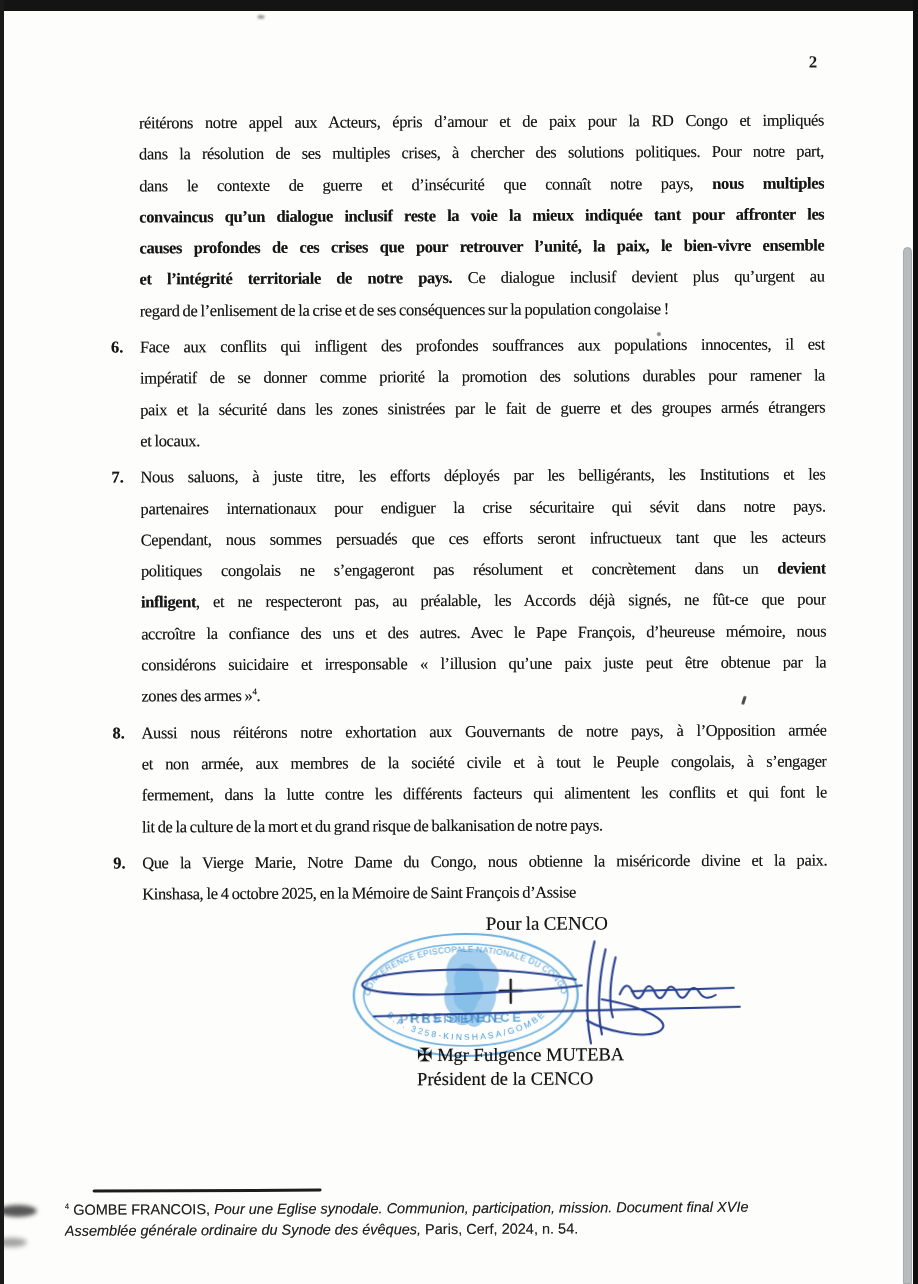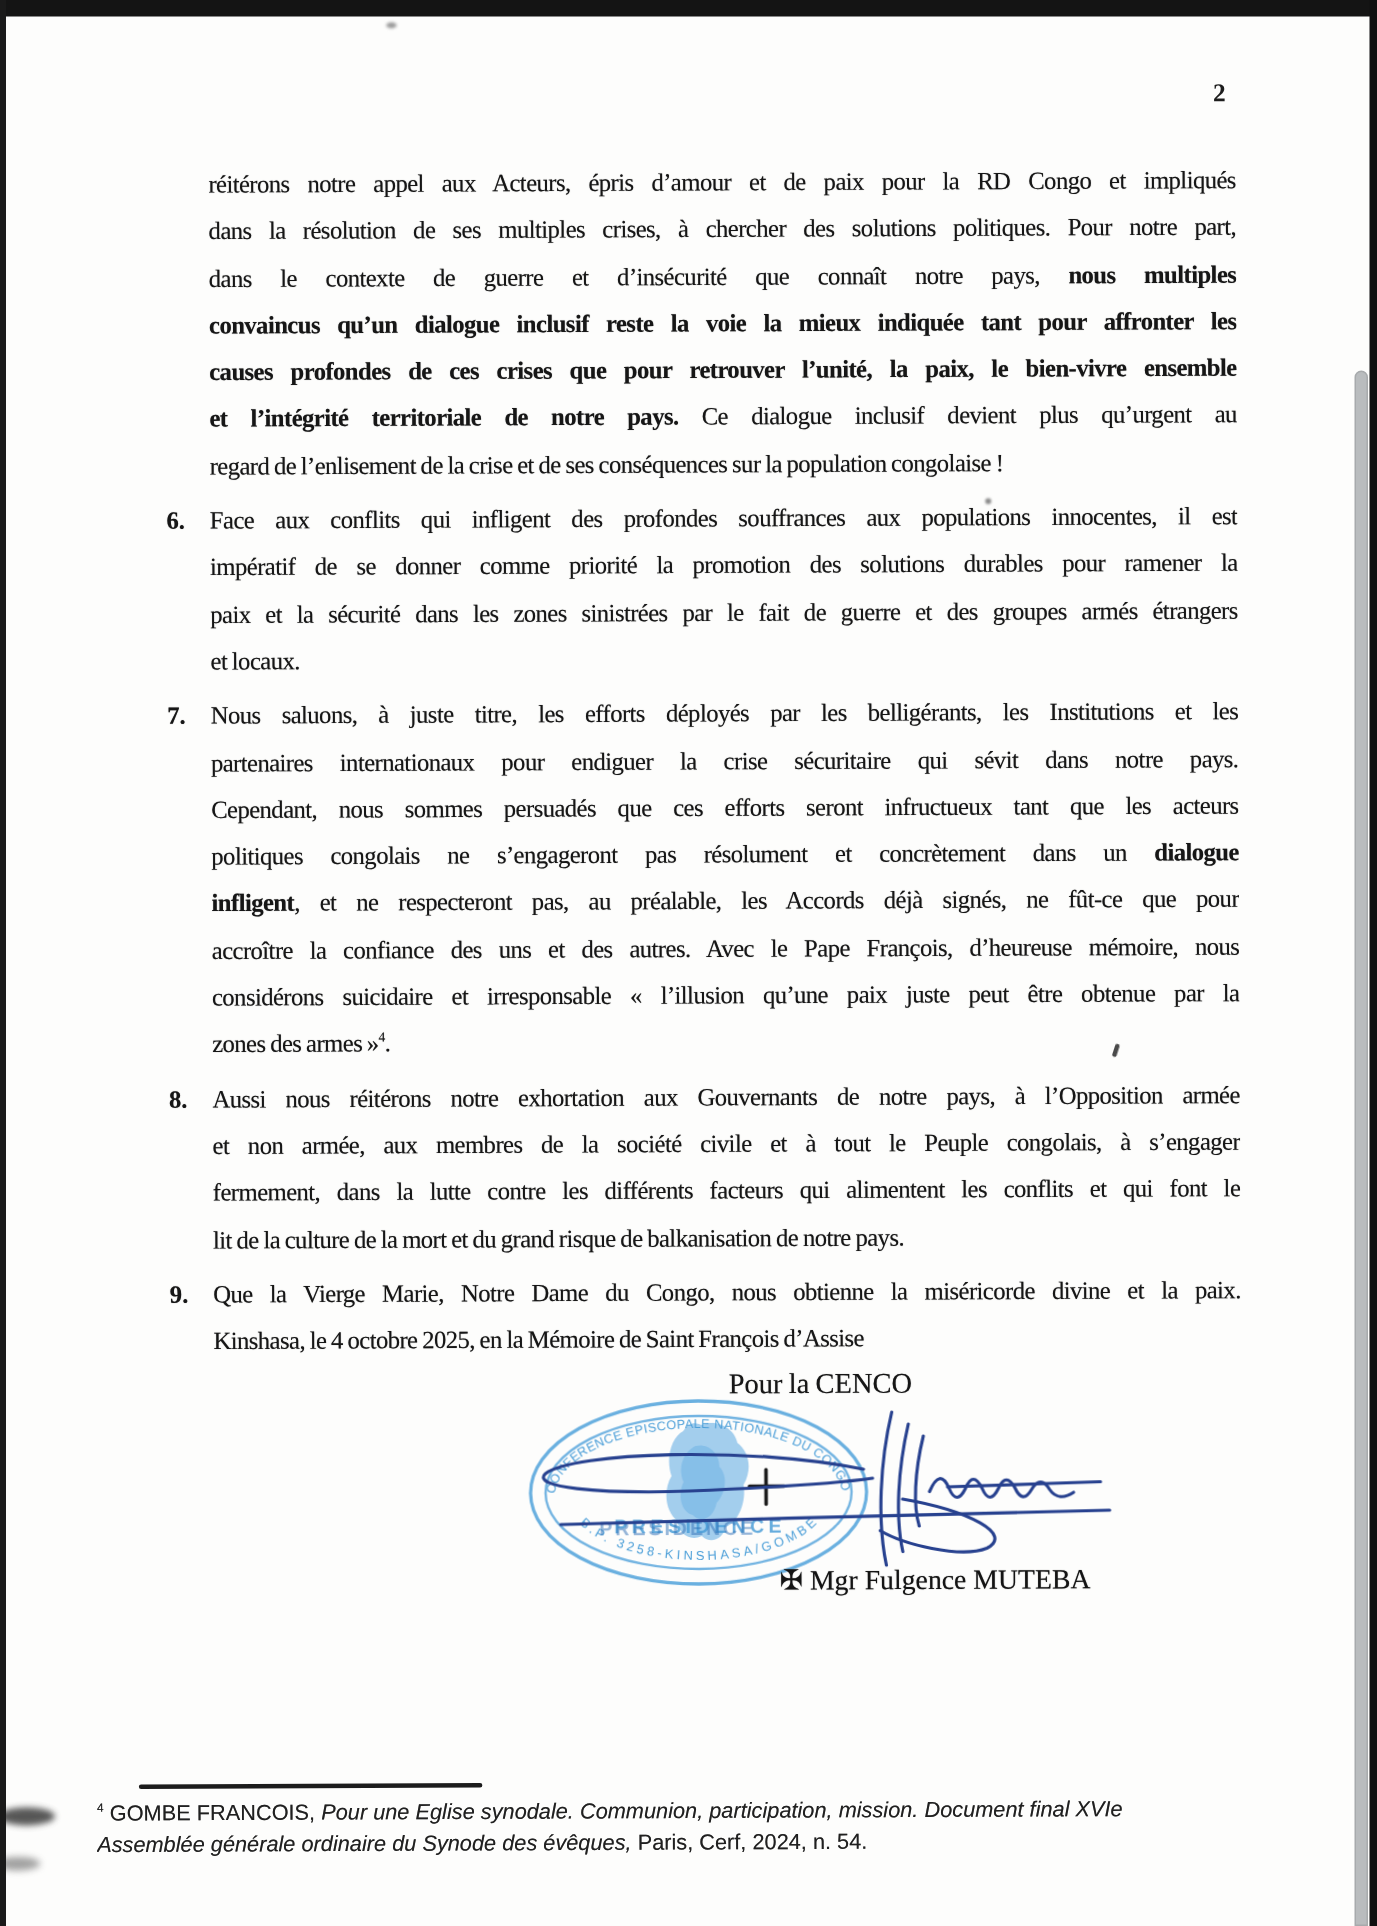--- a/index.html
+++ b/index.html
@@ -22,21 +22,21 @@
     font-size:16.5px;letter-spacing:-0.4px;word-spacing:-0.6px;
     text-shadow:0 0 0.6px rgba(25,25,25,0.55);}
   .para{position:relative;margin-bottom:5px;}
   .para .num{position:absolute;left:-29px;top:0;font-weight:bold;line-height:31.3px;letter-spacing:0;}
   .line{height:31.3px;line-height:31.3px;overflow:hidden;text-align:justify;text-align-last:justify;}
   .line.ll{text-align:left;text-align-last:left;}
   .b{font-weight:bold;}
   .i{font-style:italic;}
   sup{font-size:0.55em;line-height:0;}
   .pourla{margin-top:3px;text-align:center;transform:translateX(62px);font-size:19px;letter-spacing:0;}
-  .sigblock{position:absolute;left:415px;top:1044px;width:310px;text-align:right;z-index:3;
+  .sigblock{position:absolute;left:415px;top:1044px;width:310px;text-align:left;z-index:3;
     font-size:18.5px;line-height:23.5px;color:#141414;text-shadow:0 0 0.7px rgba(25,25,25,0.6);}
   .stampsvg{position:absolute;left:338px;top:920px;width:500px;height:160px;z-index:2;
     filter:blur(0.3px);pointer-events:none;}
   .footsep{position:absolute;left:90px;top:1188px;width:229px;height:3px;background:#1c1c1c;
     border-radius:2px;}
   .footnote{position:absolute;left:62px;top:1198px;width:748px;
     font-family:"Liberation Sans", sans-serif;font-size:14.5px;color:#202020;
     text-shadow:0 0 0.4px rgba(30,30,30,0.5);}
   .fline{height:21px;line-height:21px;overflow:hidden;}
   
@@ -73,21 +73,21 @@
         <div class="line jl"><span>Face aux conflits qui infligent des profondes souffrances aux populations innocentes, il est</span></div>
         <div class="line jl"><span>impératif de se donner comme priorité la promotion des solutions durables pour ramener la</span></div>
         <div class="line jl"><span>paix et la sécurité dans les zones sinistrées par le fait de guerre et des groupes armés étrangers</span></div>
         <div class="line ll"><span>et locaux.</span></div>
       </div>
       <div class="para">
         <span class="num">7.</span>
         <div class="line jl"><span>Nous saluons, à juste titre, les efforts déployés par les belligérants, les Institutions et les</span></div>
         <div class="line jl"><span>partenaires internationaux pour endiguer la crise sécuritaire qui sévit dans notre pays.</span></div>
         <div class="line jl"><span>Cependant, nous sommes persuadés que ces efforts seront infructueux tant que les acteurs</span></div>
-        <div class="line jl"><span>politiques congolais ne s’engageront pas résolument et concrètement dans un </span><span class="b">dialogue</span></div>
+        <div class="line jl"><span>politiques congolais ne s’engageront pas résolument et concrètement dans un </span><span class="b">devient</span></div>
         <div class="line jl"><span class="b">infligent</span><span>, et ne respecteront pas, au préalable, les Accords déjà signés, ne fût-ce que pour</span></div>
         <div class="line jl"><span>accroître la confiance des uns et des autres. Avec le Pape François, d’heureuse mémoire, nous</span></div>
         <div class="line jl"><span>considérons suicidaire et irresponsable « l’illusion qu’une paix juste peut être obtenue par la</span></div>
         <div class="line ll"><span>zones des armes »</span><sup>4</sup><span>.</span></div>
       </div>
       <div class="para">
         <span class="num">8.</span>
         <div class="line jl"><span>Aussi nous réitérons notre exhortation aux Gouvernants de notre pays, à l’Opposition armée</span></div>
         <div class="line jl"><span>et non armée, aux membres de la société civile et à tout le Peuple congolais, à s’engager</span></div>
         <div class="line jl"><span>fermement, dans la lutte contre les différents facteurs qui alimentent les conflits et qui font le</span></div>
@@ -142,20 +142,21 @@
         <path d="M 276 38 C 270 62 269 85 273 98"></path>
         <path d="M 280 75 q 7 -16 13 -2 q 5 12 11 0 q 5 -12 11 0 q 5 12 11 0 q 5 -11 11 0 q 5 11 11 1 q 6 -10 12 0 c 4 6 10 6 16 2"></path>
         <path d="M 292 72 C 325 71 360 70 394 69"></path>
         <path d="M 262 80 C 307 88 336 104 318 113 C 300 120 262 110 247 101"></path>
       </g>
     </svg>
   </div>
 
   <div class="sigblock">
     <div>✠ Mgr Fulgence MUTEBA</div>
+    <div>Président de la CENCO</div>
   </div>
 
   <div class="footsep"></div>
   <div class="footnote">
       <div class="fline"><sup>4</sup><span> GOMBE FRANCOIS, </span><span class="i">Pour une Eglise synodale. Communion, participation, mission. Document final XVIe</span></div>
       <div class="fline"><span class="i">Assemblée générale ordinaire du Synode des évêques,</span><span> Paris, Cerf, 2024, n. 54.</span></div>
     </div>
 
   <div class="smudge1"></div>
   <div class="smudge2"></div>

